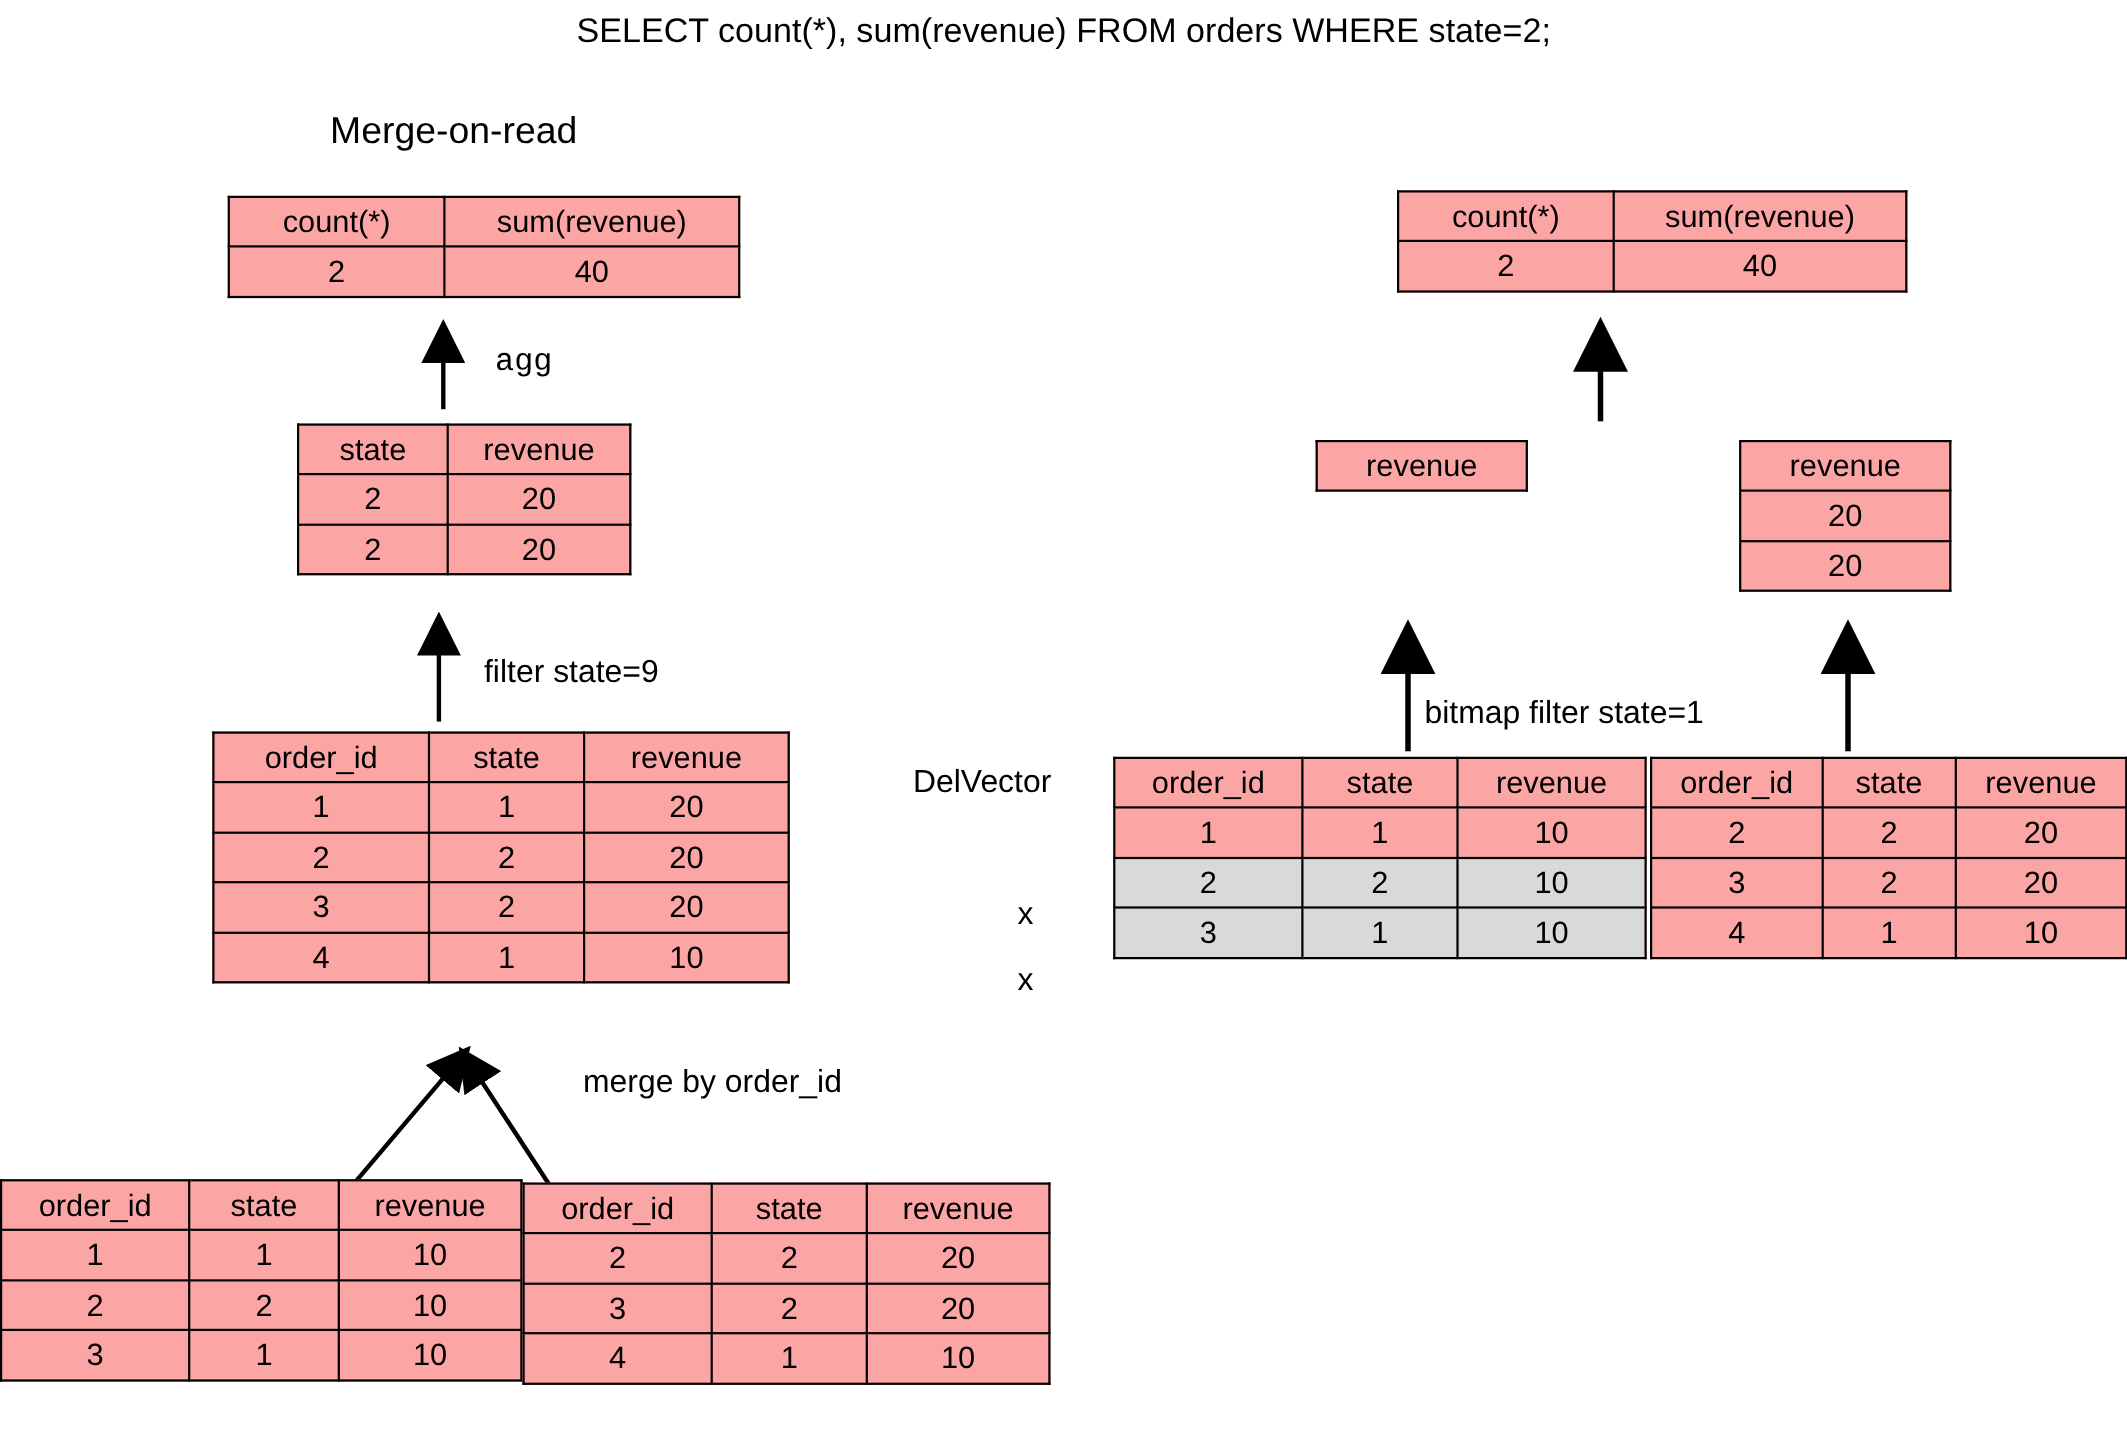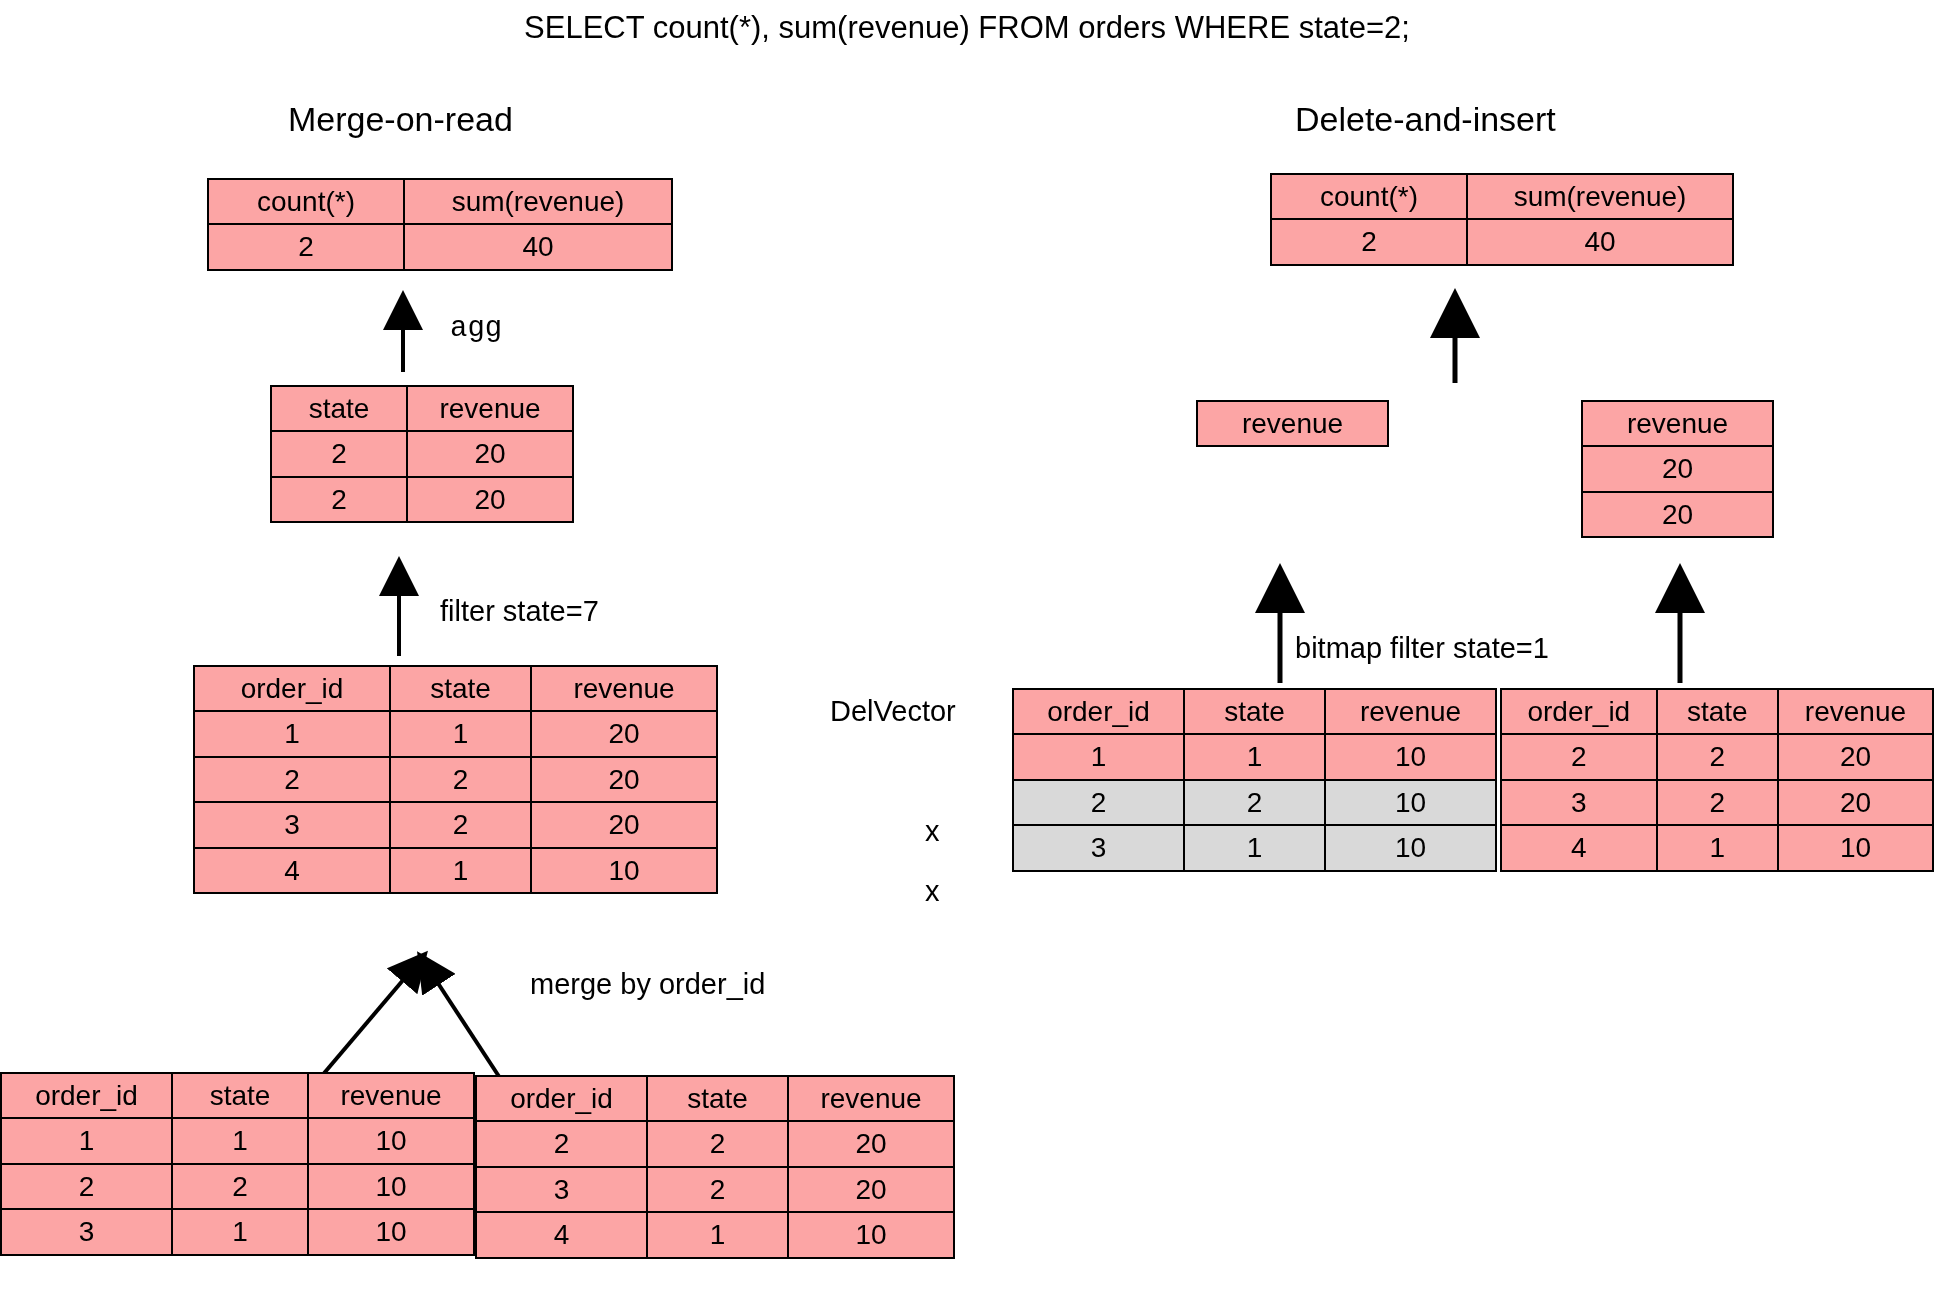--- a/index.html
+++ b/index.html
@@ -61,21 +61,21 @@
   }
   svg { display: block; overflow: visible; }
 </style>
 </head>
 <body>
 
 <div id="canvas">
 
   <div class="query-title">SELECT count(*), sum(revenue) FROM orders WHERE state=2;</div>
 
-  <div class="col-title" style="top:100px; left:288px;">Merge-on-read</div>
+  <div class="col-title" style="top:100px; left:300px;">Merge-on-read</div>
 
   <table class="tbl" style="top:178px; left:207px;">
     <tbody>
         <tr>
       <td class="hdr" style="width:170px;">count(*)</td>
       <td class="hdr" style="width:242px;">sum(revenue)</td>
     </tr>
     <tr>
       <td>2</td>
       <td>40</td>
@@ -110,21 +110,21 @@
       <td>20</td>
     </tr>
   </tbody>
     </table>
 
   <div class="arrow" style="top:566px; left:384px;">
     <svg width="30" height="90">
       <line x1="15" y1="90" x2="15" y2="10" stroke="#000" stroke-width="4" marker-end="url(#ah)"></line>
     </svg>
   </div>
-  <div class="lbl" style="top:595px; left:440px;">filter state=7</div>
+  <div class="lbl" style="top:595px; left:440px;">filter state=9</div>
 
   <table class="tbl" style="top:665px; left:193px;">
     <tbody>
         <tr>
       <td class="hdr" style="width:170px;">order_id</td>
       <td class="hdr" style="width:115px;">state</td>
       <td class="hdr" style="width:160px;">revenue</td>
     </tr>
     <tr>
       <td>1</td>
@@ -200,21 +200,20 @@
       <td>20</td>
     </tr>
     <tr>
       <td>4</td>
       <td>1</td>
       <td>10</td>
     </tr>
   </tbody>
     </table>
 
-  <div class="col-title" style="top:100px; left:1295px;">Delete-and-insert</div>
 
   <table class="tbl" style="top:173px; left:1270px;">
     <tbody>
         <tr>
       <td class="hdr" style="width:170px;">count(*)</td>
       <td class="hdr" style="width:240px;">sum(revenue)</td>
     </tr>
     <tr>
       <td>2</td>
       <td>40</td>

